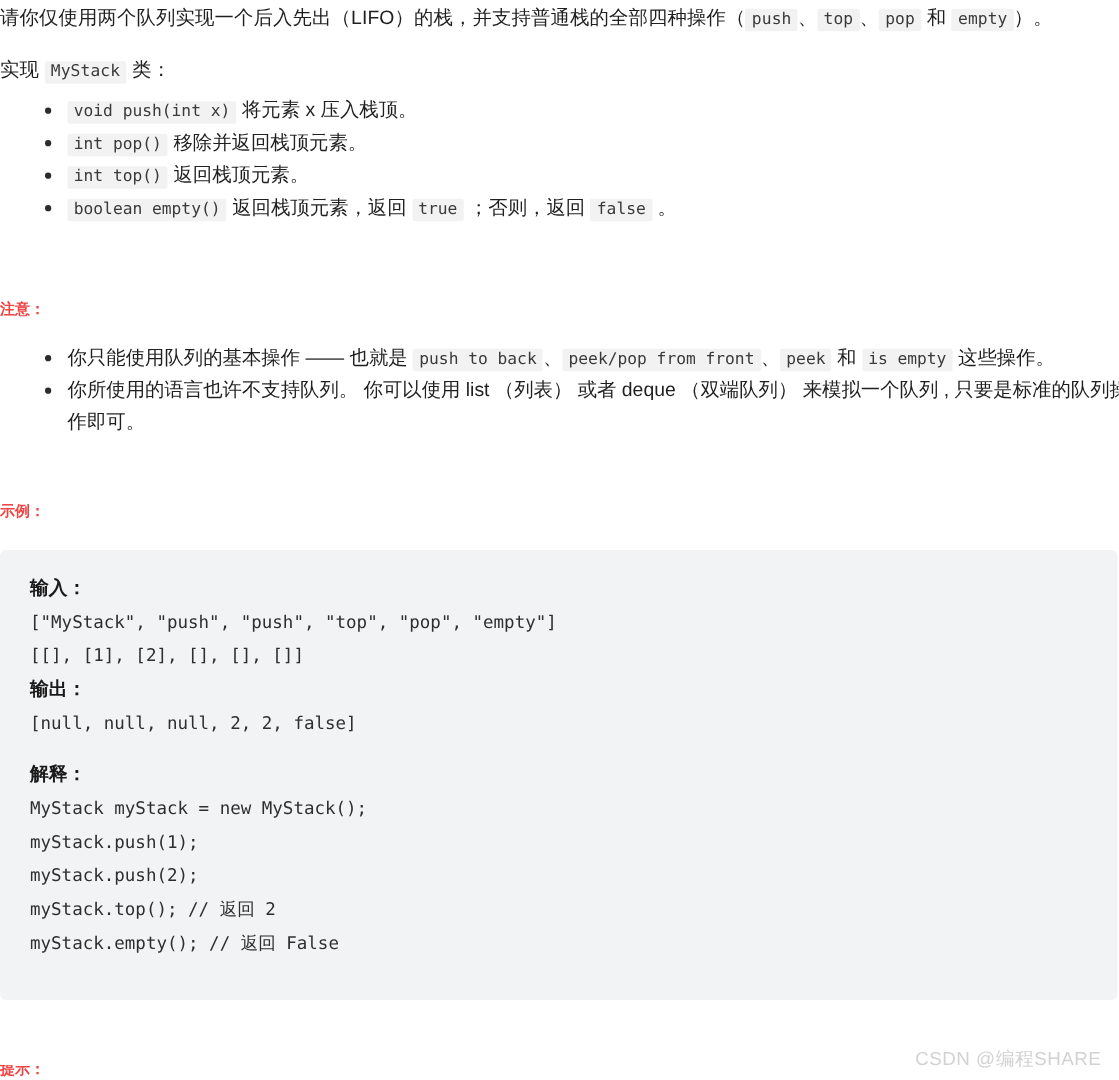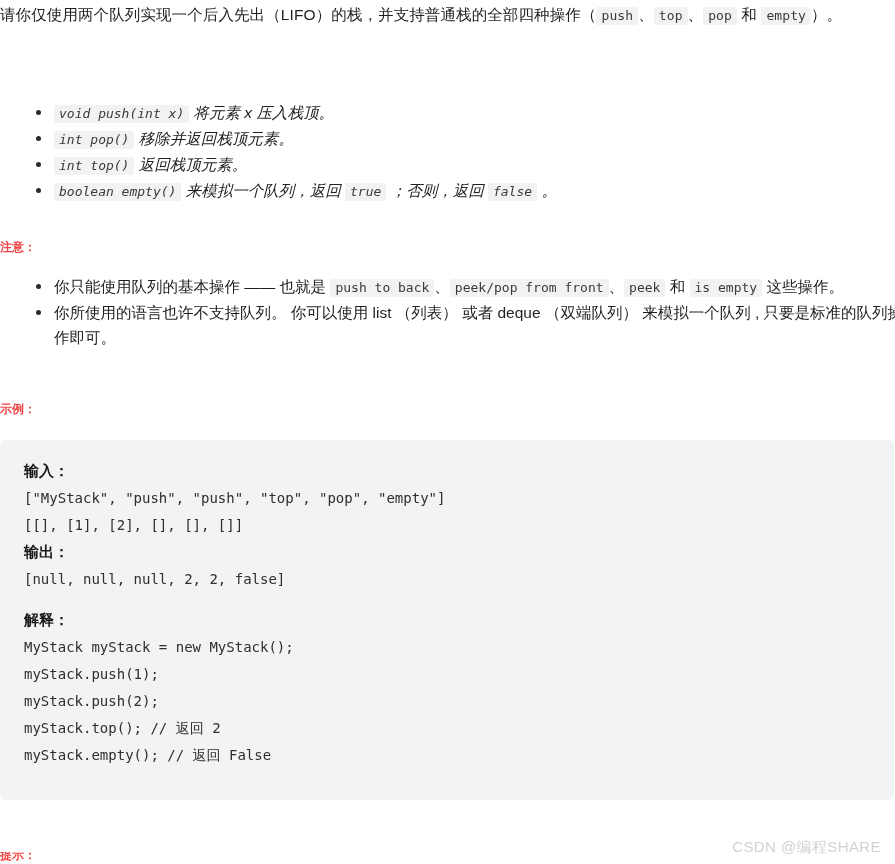--- a/index.html
+++ b/index.html
@@ -77,23 +77,22 @@
     top: 10px;
     width: 5px;
     height: 5px;
     border-radius: 50%;
     background: #2b2b2b;
   }
 
   .methods-list {
     position: absolute;
     left: 0px;
-    top: 100px;
+    top: 76px;
     width: 700px;
-    font-style: italic;
   }
   .methods-list > li { margin-bottom: 1px; }
 
   
   .sec-heading {
     font-size: 12px;
     font-weight: bold;
     color: #ef4444;
     line-height: 22px;
   }
@@ -174,26 +173,27 @@
     left: 0px;
   }
 </style>
 </head>
 <body>
 
 <div class="page">
 
   <p class="para intro"><span>请你仅使用两个队列实现一个后入先出（LIFO）的栈，并支持普通栈的全部四种操作（</span><code class="ic">push</code><span>、</span><code class="ic">top</code><span>、</span><code class="ic">pop</code><span> 和 </span><code class="ic">empty</code><span>）。</span></p>
 
+  <p class="para implement-line"><span>实现 </span><code class="ic">MyStack</code><span> 类：</span></p>
 
   <ul class="blist methods-list">
     <li><code class="ic">void push(int x)</code><span> 将元素 x 压入栈顶。</span></li>
     <li><code class="ic">int pop()</code><span> 移除并返回栈顶元素。</span></li>
     <li><code class="ic">int top()</code><span> 返回栈顶元素。</span></li>
-    <li><code class="ic">boolean empty()</code><span> 来模拟一个队列，返回 </span><code class="ic">true</code><span> ；否则，返回 </span><code class="ic">false</code><span> 。</span></li>
+    <li><code class="ic">boolean empty()</code><span> 返回栈顶元素，返回 </span><code class="ic">true</code><span> ；否则，返回 </span><code class="ic">false</code><span> 。</span></li>
   </ul>
 
   <div class="sec-heading notes-heading">注意：</div>
 
   <ul class="blist notes-list">
     <li><span>你只能使用队列的基本操作 —— 也就是 </span><code class="ic">push to back</code><span>、</span><code class="ic">peek/pop from front</code><span>、</span><code class="ic">peek</code><span> 和 </span><code class="ic">is empty</code><span> 这些操作。</span></li>
     <li class="wide">你所使用的语言也许不支持队列。 你可以使用 list （列表） 或者 deque （双端队列） 来模拟一个队列 , 只要是标准的队列操作即可。</li>
   </ul>
 
   <div class="sec-heading example-heading">示例：</div>

